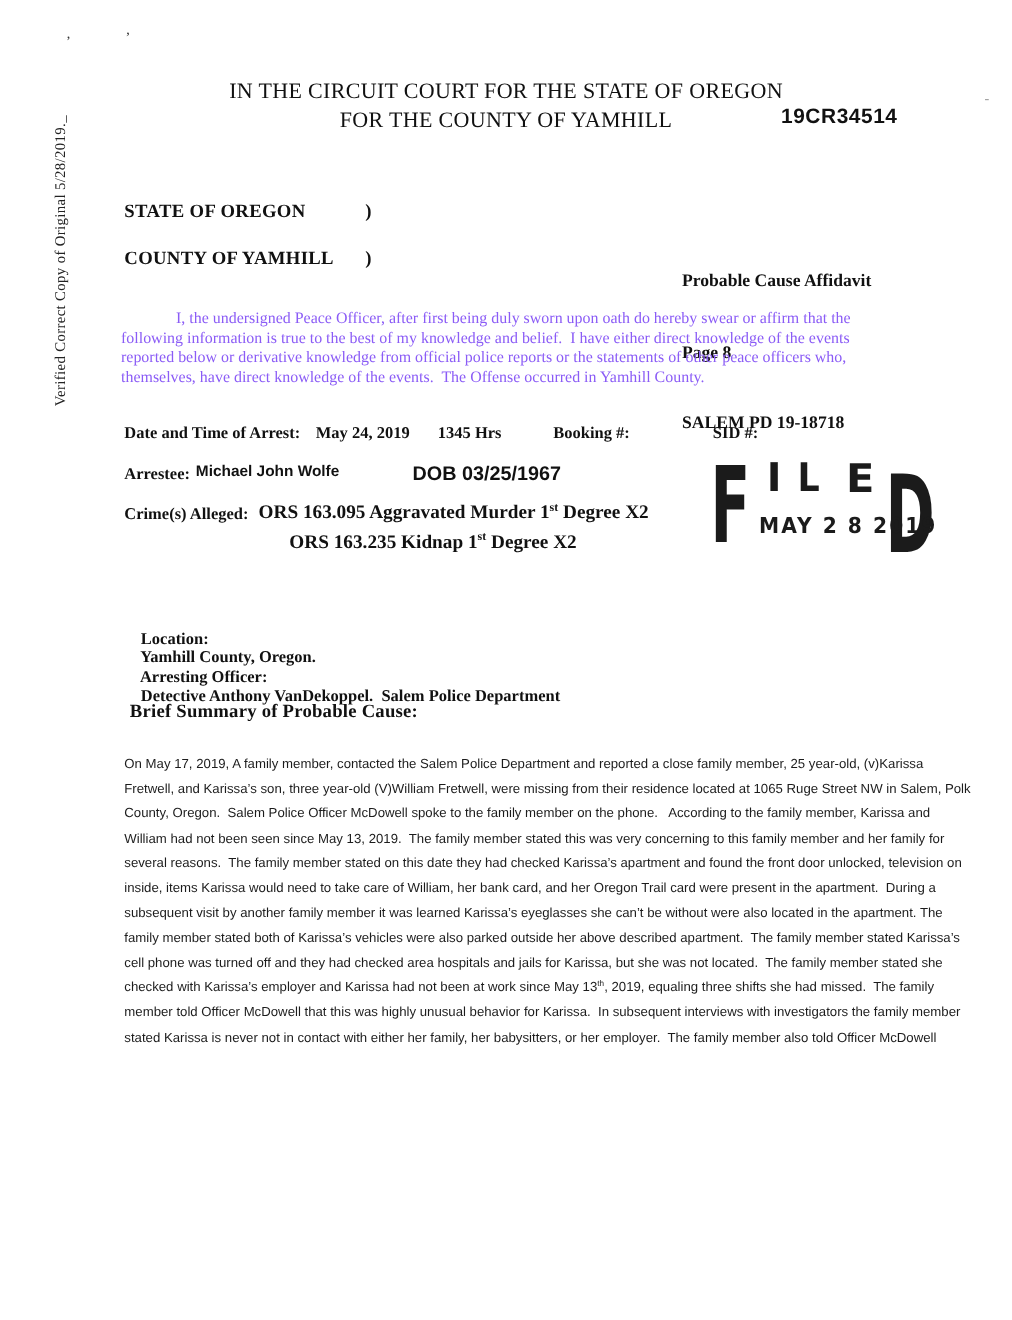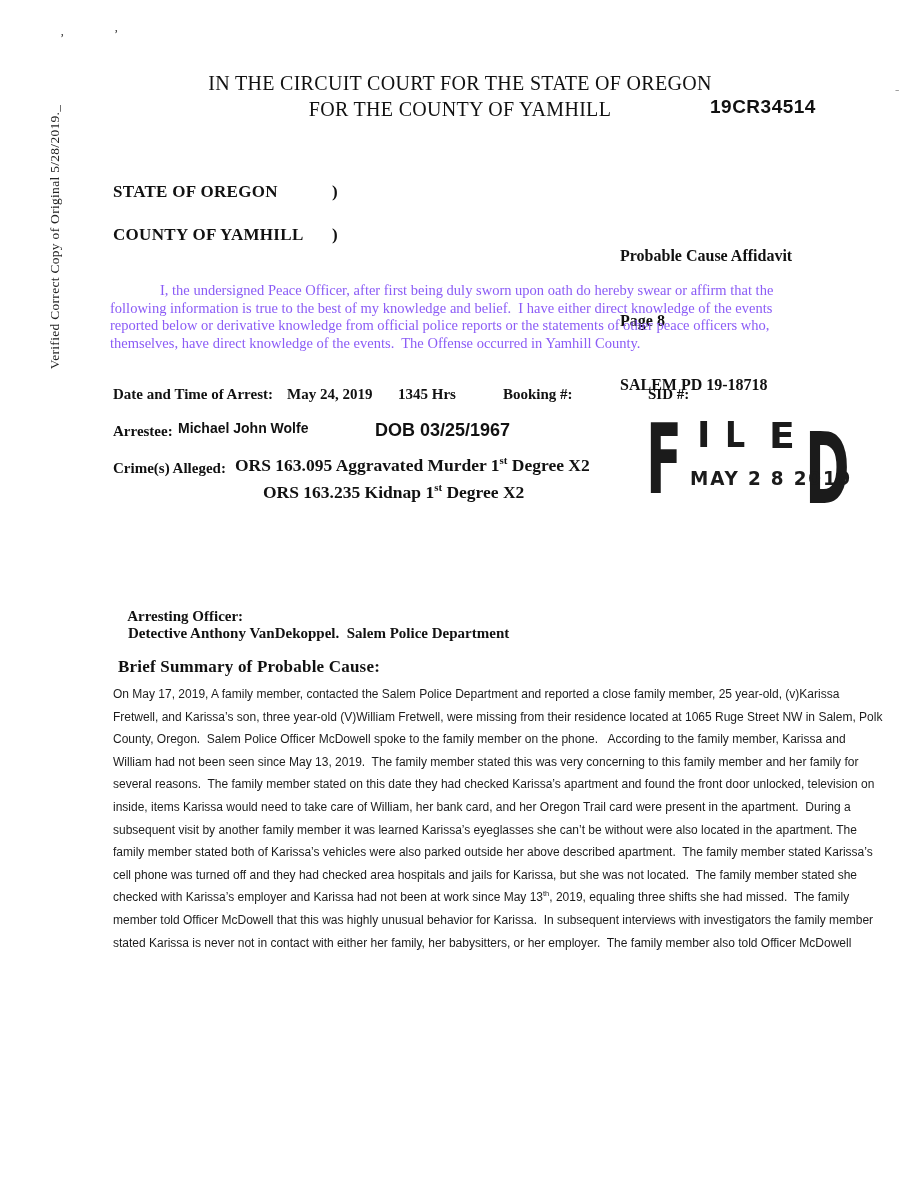--- a/index.html
+++ b/index.html
@@ -62,21 +62,21 @@
   .st-i { left:57px; top:7px;  font-size:36px; }
   .st-l { left:85px; top:7px;  font-size:36px; transform:scaleX(0.88); }
   .st-e { left:129px;top:8px;  font-size:36px; transform:scaleX(1.05); }
   .st-d { left:165px;top:10px; font-size:98px; transform:scaleX(0.55); }
   .st-date {
     left:50px; top:58px; font-size:20px; letter-spacing:2px;
     transform:scaleX(0.92); white-space:pre;
   }
 
   
-  .summary-heading { left:118px; top:637px; font-weight:bold; font-size:17px; letter-spacing:0.2px;margin-top:20px; }
+  .summary-heading { left:118px; top:637px; font-weight:bold; font-size:17px; letter-spacing:0.2px; }
   .body-text {
     left:113px; top:683px; width:772px;
     font-family:"Liberation Sans", sans-serif;
     font-size:12px; line-height:22.6px; color:#1c1c1c;
     white-space:pre-wrap;
   }
 </style>
 </head>
 <body>
 
@@ -134,20 +134,24 @@
   <div class="abs stamp">
     <span class="st-f">F</span>
     <span class="st-i">I</span>
     <span class="st-l">L</span>
     <span class="st-e">E</span>
     <span class="st-d">D</span>
     <span class="st-date">MAY 2 8 2019</span>
   </div>
 
 
+  <div class="abs frow" style="left:113px; top:556px;">
+    <span>Location:</span><span> </span>
+    <span>Yamhill County, Oregon.</span>
+  </div>
 
   <div class="abs frow" style="left:113px; top:591px;">
     <span>Arresting Officer:</span><span> </span>
     <span>Detective Anthony VanDekoppel.  Salem Police Department</span>
   </div>
 
   <div class="abs summary-heading">Brief Summary of Probable Cause:</div>
 
   <div class="abs body-text">On May 17, 2019, A family member, contacted the Salem Police Department and reported a close family member, 25 year-old, (v)Karissa Fretwell, and Karissa’s son, three year-old (V)William Fretwell, were missing from their residence located at 1065 Ruge Street NW in Salem, Polk County, Oregon.  Salem Police Officer McDowell spoke to the family member on the phone.   According to the family member, Karissa and William had not been seen since May 13, 2019.  The family member stated this was very concerning to this family member and her family for several reasons.  The family member stated on this date they had checked Karissa’s apartment and found the front door unlocked, television on inside, items Karissa would need to take care of William, her bank card, and her Oregon Trail card were present in the apartment.  During a subsequent visit by another family member it was learned Karissa’s eyeglasses she can’t be without were also located in the apartment. The family member stated both of Karissa’s vehicles were also parked outside her above described apartment.  The family member stated Karissa’s cell phone was turned off and they had checked area hospitals and jails for Karissa, but she was not located.  The family member stated she checked with Karissa’s employer and Karissa had not been at work since May 13<sup>th</sup>, 2019, equaling three shifts she had missed.  The family member told Officer McDowell that this was highly unusual behavior for Karissa.  In subsequent interviews with investigators the family member stated Karissa is never not in contact with either her family, her babysitters, or her employer.  The family member also told Officer McDowell</div>
 

